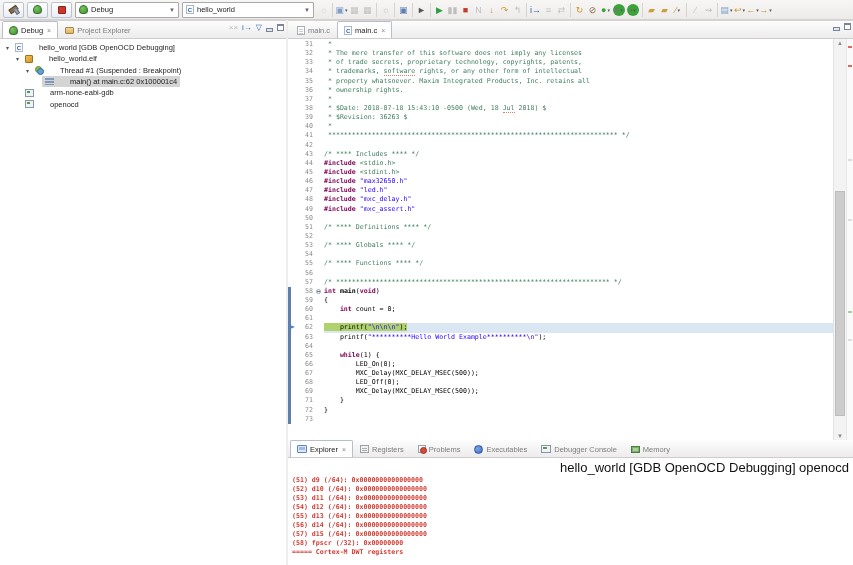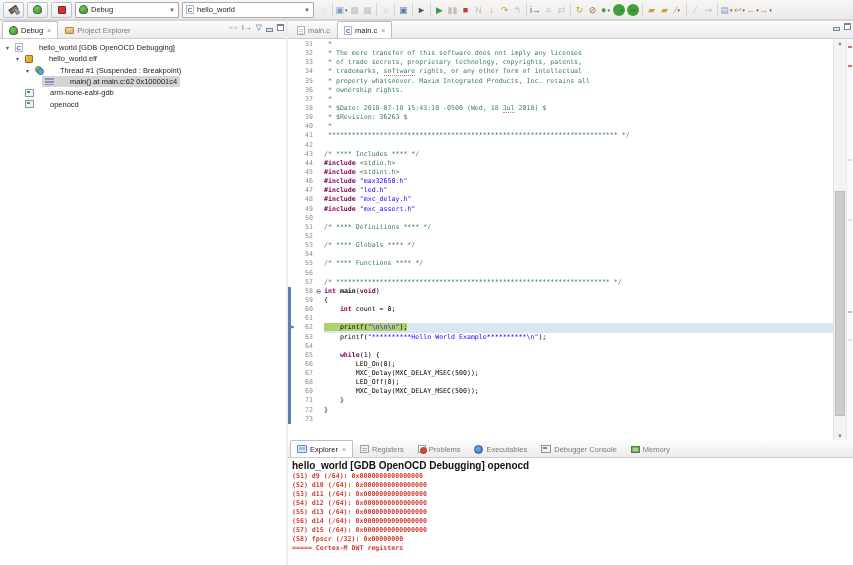--- a/index.html
+++ b/index.html
@@ -91,21 +91,21 @@
   .ip{position:absolute;left:2px;top:2px;width:0;height:0;border-left:5px solid #4f7fc9;border-top:2.5px solid transparent;border-bottom:2.5px solid transparent;}
   #range-bar{position:absolute;left:0;width:3px;background:#5c7fb0;}
   #ed-scroll{position:absolute;right:7px;top:18px;bottom:0;width:13px;background:#f3f3f3;border-left:1px solid #e2e2e2;}
   #ed-thumb{position:absolute;left:1px;right:1px;background:#cccccc;border:1px solid #bdbdbd;}
   .sarrow{position:absolute;left:0;right:0;text-align:center;color:#8a8a8a;font-size:6px;}
   #ed-ruler{position:absolute;right:0;top:18px;bottom:0;width:7px;background:#fafafa;border-left:1px solid #e8e8e8;}
   .omark{position:absolute;left:1px;right:1px;height:2px;}
 
   
   #console-panel{position:absolute;left:288px;top:440px;width:565px;height:125px;background:#fff;}
-  #console-title{font-size:10px;font-weight:bold;color:#111;padding:2px 4px 1px;white-space:nowrap;}
+  #console-title{font-size:13px;font-weight:normal;color:#111;padding:2px 4px 1px;white-space:nowrap;text-align:right;}
   #console-lines{font-family:"DejaVu Sans Mono",monospace;font-size:6.6px;line-height:9px;padding-left:4px;white-space:pre;font-weight:bold;}
 </style>
 </head>
 <body>
 
 <div id="toolbar">
   <span class="tbtn">
       <span class="ic ic-hammer"></span>
     </span>
   <span class="tbtn">

